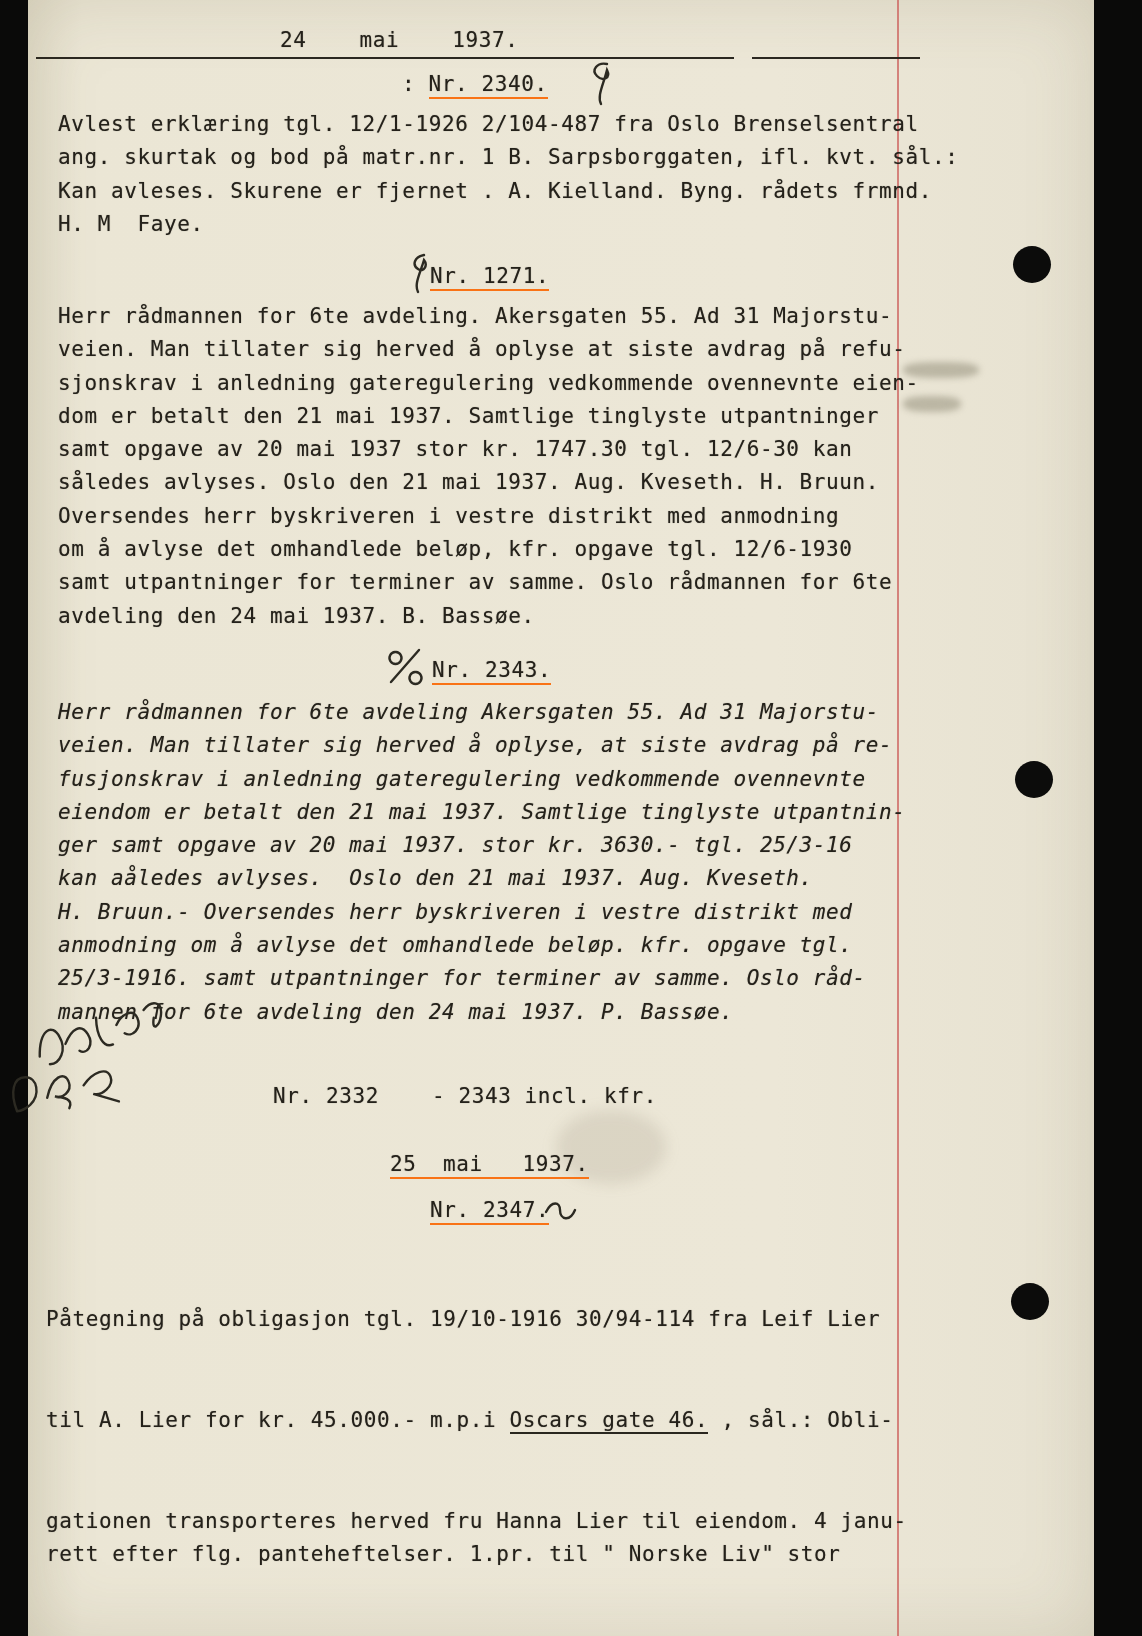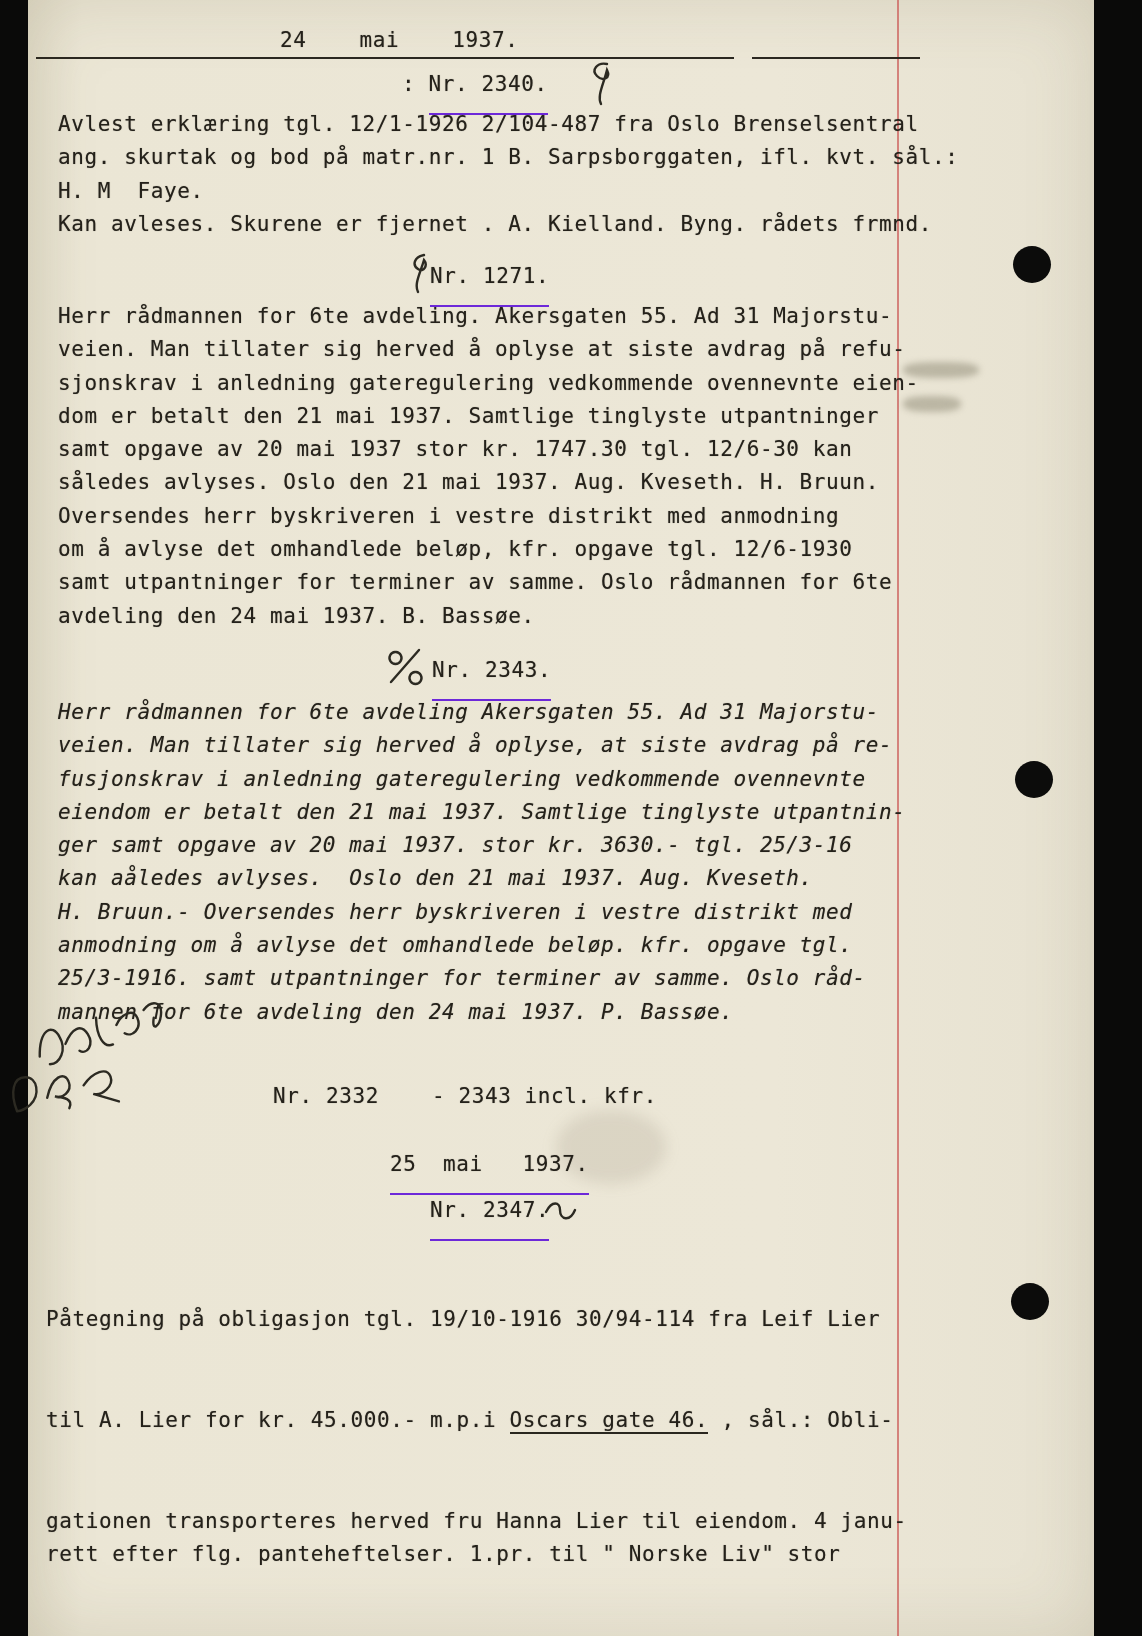--- a/index.html
+++ b/index.html
@@ -32,21 +32,21 @@
   }
   .hole-1 { left: 1013px; top: 246px; }
   .hole-2 { left: 1015px; top: 761px; }
   .hole-3 { left: 1011px; top: 1283px; }
   .typed {
     position: absolute; white-space: pre;
     font-size: 21px; letter-spacing: .6px;
     text-shadow: 0 0 1px rgba(40,36,28,.45);
   }
   .body { line-height: 33.3px; }
-  .u  { border-bottom: 2px solid #6d28d9; padding-bottom: 17px; }
+  .u  { border-bottom: 2px solid #f97316; padding-bottom: 1px; }
   .u2 { border-bottom: 2px solid #2a271f; }
   .rule { position: absolute; height: 2px; background: #2b2820; }
   .rule-left  { left: 36px;  top: 57px; width: 698px; }
   .rule-right { left: 752px; top: 57px; width: 168px; }
   .flourish { position: absolute; }
   .flourish svg path { stroke: #2c2a22; stroke-width: 2.4; fill: none; stroke-linecap: round; }
   .smudge { position: absolute; background: rgba(125,118,98,.42); filter: blur(3px); border-radius: 40%; }
   .smudge-light { background: rgba(128,120,98,.16); filter: blur(7px); border-radius: 50%; }
   
   .pos-date1  { left: 280px; top: 28px; }
@@ -92,21 +92,21 @@
   <div class="typed pos-date1">24    mai    1937.</div>
   <div class="rule rule-left"></div>
   <div class="rule rule-right"></div>
 
   <div class="typed heading pos-h2340"><span>: </span><span class="u">Nr. 2340.</span></div>
   <div class="flourish pos-f2340">
     <svg width="34" height="46" viewBox="0 0 34 46">
         <path d="M24,4 C14,2 8,10 14,16 C20,22 28,18 24,10 C20,26 14,36 18,44"></path>
       </svg>
   </div>
-  <div class="typed body pos-p2340"><div>Avlest erklæring tgl. 12/1-1926 2/104-487 fra Oslo Brenselsentral</div><div>ang. skurtak og bod på matr.nr. 1 B. Sarpsborggaten, ifl. kvt. sål.:</div><div>H. M  Faye.</div><div>Kan avleses. Skurene er fjernet . A. Kielland. Byng. rådets frmnd.</div></div>
+  <div class="typed body pos-p2340"><div>Avlest erklæring tgl. 12/1-1926 2/104-487 fra Oslo Brenselsentral</div><div>ang. skurtak og bod på matr.nr. 1 B. Sarpsborggaten, ifl. kvt. sål.:</div><div>Kan avleses. Skurene er fjernet . A. Kielland. Byng. rådets frmnd.</div><div>H. M  Faye.</div></div>
 
   <div class="flourish pos-f2342">
     <svg width="28" height="42" viewBox="0 0 28 42">
         <path d="M20,3 C10,5 8,13 14,17 C20,21 24,13 20,8 C16,22 10,32 14,40"></path>
       </svg>
   </div>
   <div class="typed heading pos-h2342"><span class="u">Nr. 1271.</span></div>
   <div class="typed body pos-p2342"><div>Herr rådmannen for 6te avdeling. Akersgaten 55. Ad 31 Majorstu-</div><div>veien. Man tillater sig herved å oplyse at siste avdrag på refu-</div><div>sjonskrav i anledning gateregulering vedkommende ovennevnte eien-</div><div>dom er betalt den 21 mai 1937. Samtlige tinglyste utpantninger</div><div>samt opgave av 20 mai 1937 stor kr. 1747.30 tgl. 12/6-30 kan</div><div>således avlyses. Oslo den 21 mai 1937. Aug. Kveseth. H. Bruun.</div><div>Oversendes herr byskriveren i vestre distrikt med anmodning</div><div>om å avlyse det omhandlede beløp, kfr. opgave tgl. 12/6-1930</div><div>samt utpantninger for terminer av samme. Oslo rådmannen for 6te</div><div>avdeling den 24 mai 1937. B. Bassøe.</div></div>
 
   <div class="flourish pos-f2343">

